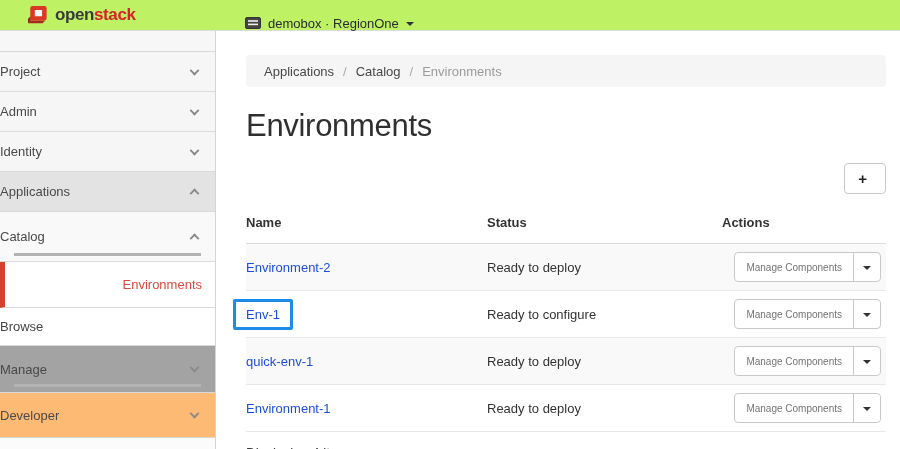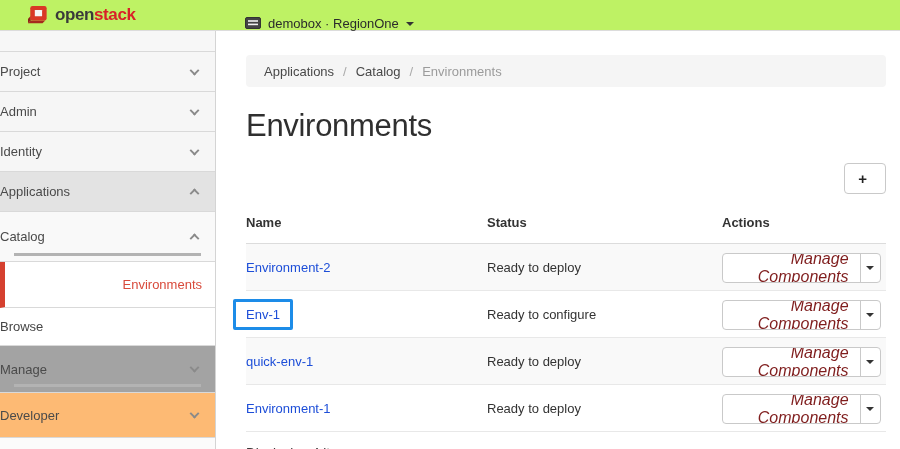--- a/index.html
+++ b/index.html
@@ -64,21 +64,21 @@
   .env-table col.c-status { width:235px; }
   .env-table td { font-size:13px; color:#333; height:47px; vertical-align:middle;
     border-bottom:1px solid #e8e8e8; }
   .env-table tr.striped td { background:#f9f9f9; }
   .env-link { color:#1d4ed8; text-decoration:none; cursor:pointer; }
   .hl-box { display:inline-block; border:3px solid #1d8ce8; border-radius:2px;
     padding:5px 10px; margin:-8px 4px -8px -13px; }
   .cell-actions { text-align:right; padding-right:5px; }
   .split-btn { display:inline-flex; height:30px; border:1px solid #c9c9c9; border-radius:4px;
     background:#fff; overflow:hidden; }
-  .split-main { display:flex; align-items:center; padding:0 11px; font-size:16px; color:#7f1d1d; cursor:pointer;font-style:italic; }
+  .split-main { display:flex; align-items:center; padding:0 11px; font-size:10px; color:#737373; cursor:pointer; }
   .split-caret { display:flex; align-items:center; justify-content:center; width:27px;
     border-left:1px solid #c9c9c9; cursor:pointer; }
   .table-footer { font-size:13.5px; color:#3a3a3a; padding:13px 0; }
 </style>
 </head>
 <body>
 
 <div class="topbar">
   <div class="brand">
     <svg width="22" height="20" viewBox="0 0 24 22">

